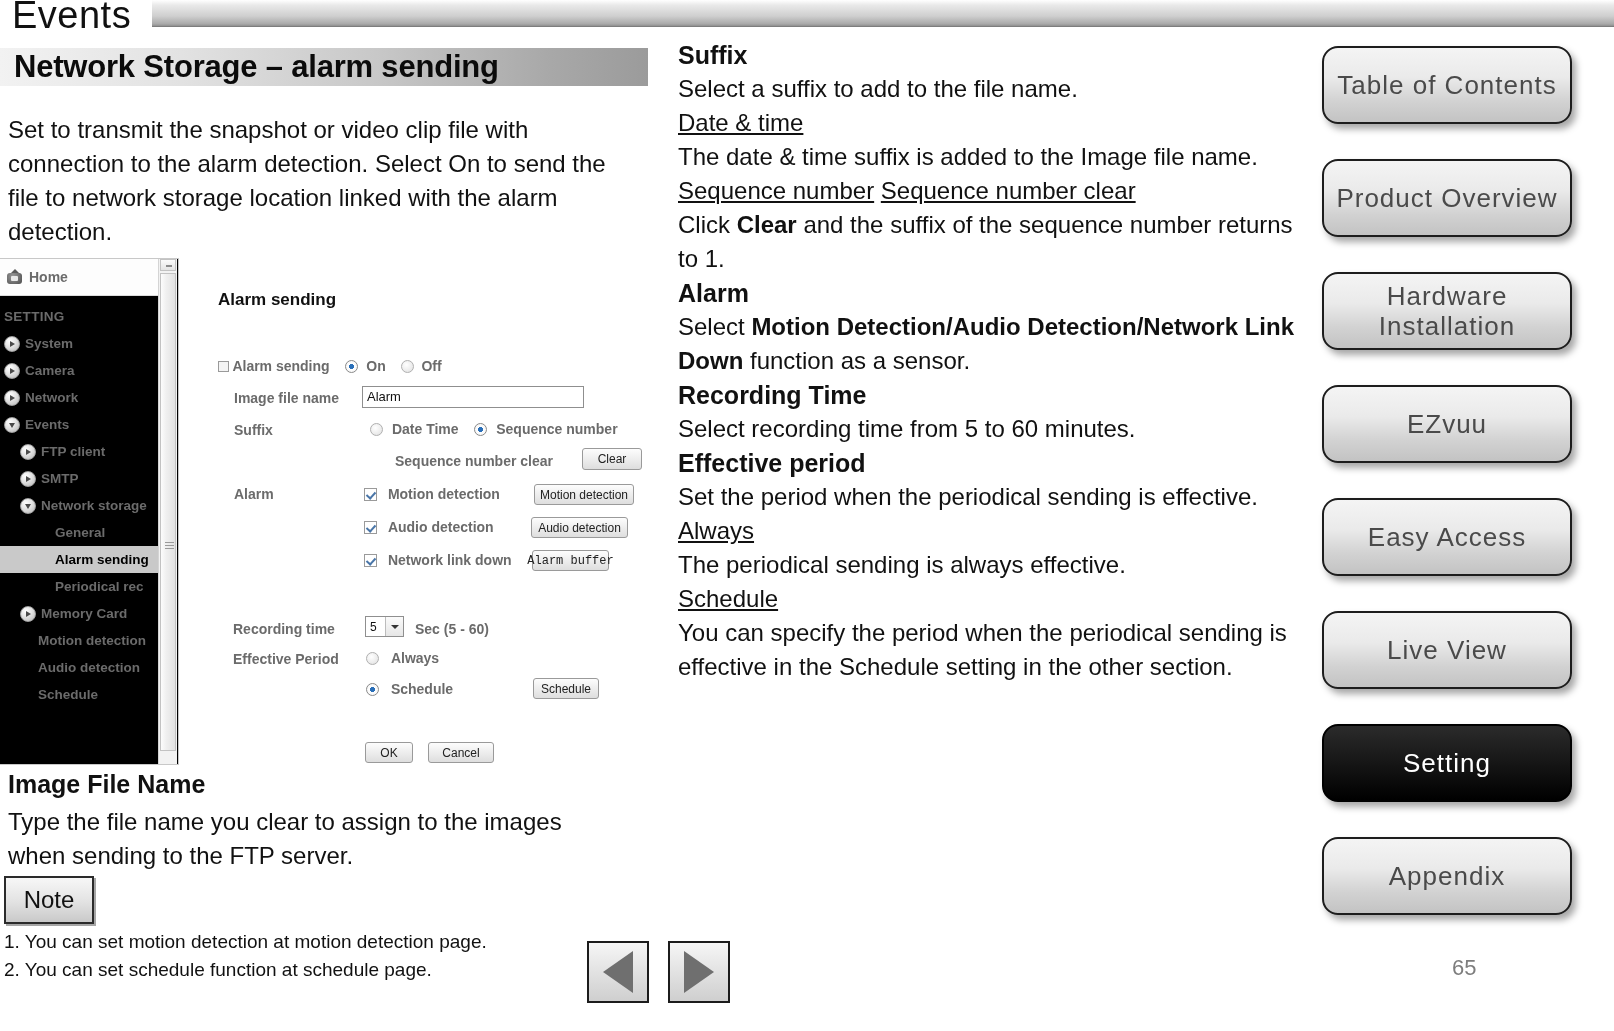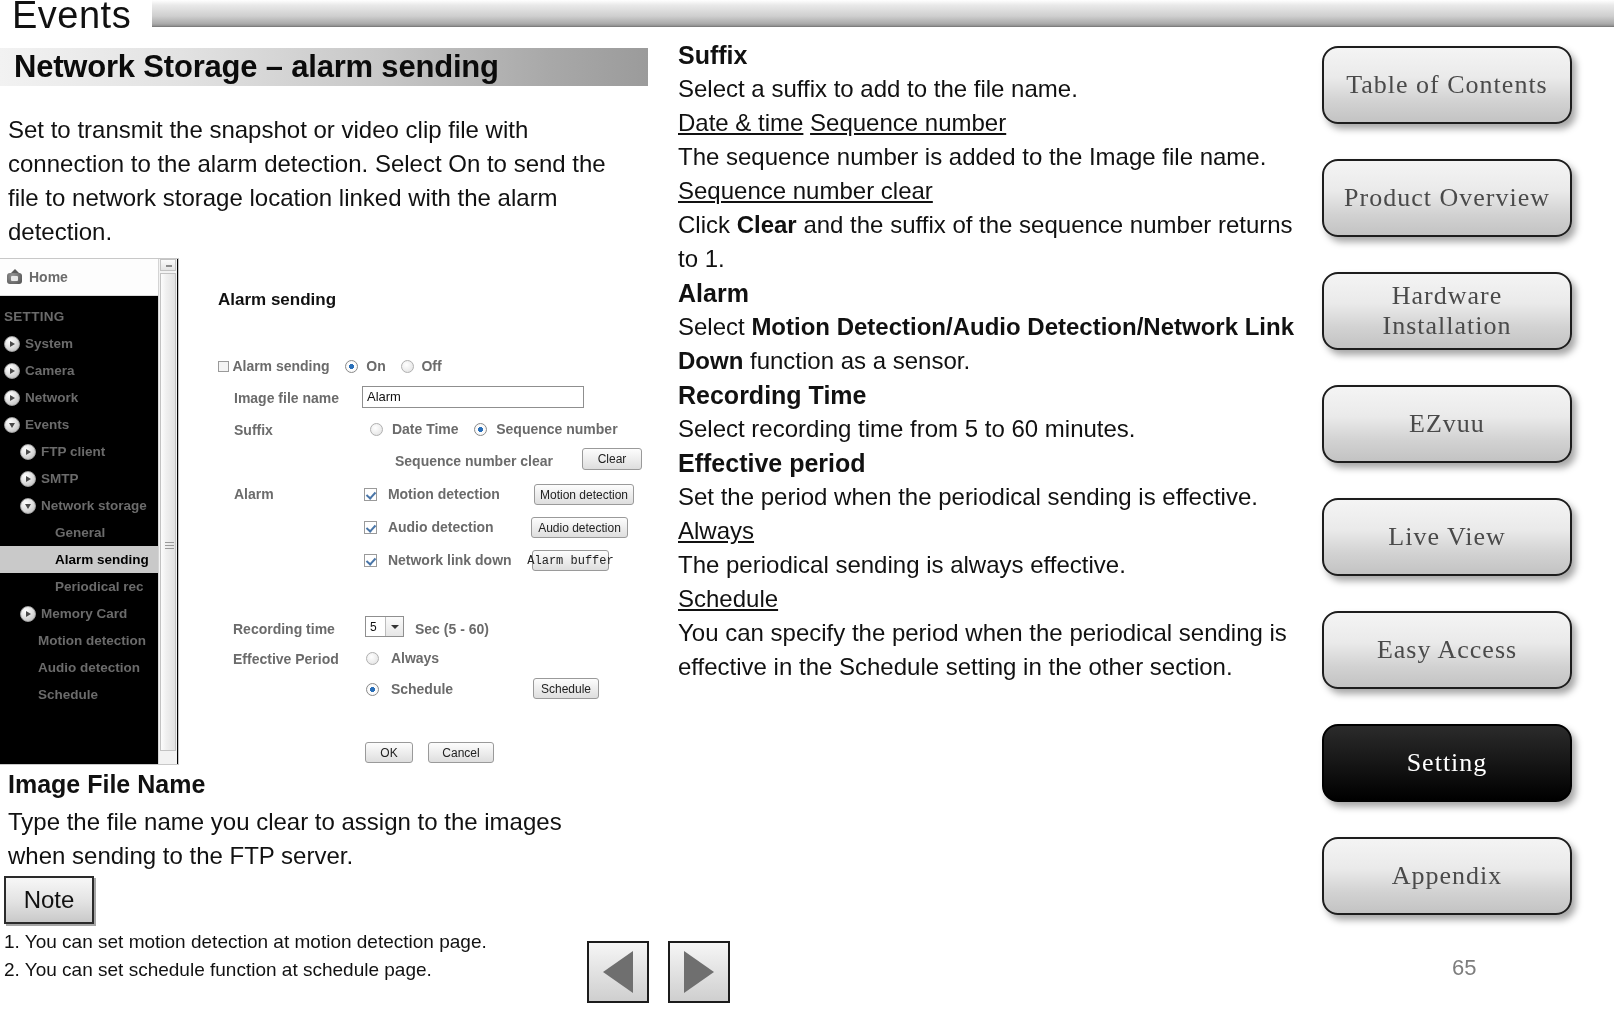--- a/index.html
+++ b/index.html
@@ -229,21 +229,21 @@
   #nav-panel{position:absolute;left:1322px;top:46px;width:292px;}
   .nav-btn{
     width:250px;height:78px;margin-bottom:35px;
     border:2px solid #1d1d1d;border-radius:16px;
     background:linear-gradient(to bottom,#f4f4f4 0%,#eaeaea 40%,#d2d2d2 72%,#c3c3c3 100%);
     box-shadow:4px 5px 7px rgba(0,0,0,.35);
     display:flex;align-items:center;justify-content:center;
     text-align:center;box-sizing:border-box;
   }
   .nav-btn span{
-    font-size:26px;color:#4a4a4a;line-height:30px;letter-spacing:1px;font-family:Liberation Serif, serif;
+    font-size:26px;color:#4a4a4a;line-height:30px;letter-spacing:1px;
   }
   .nav-btn.active{
     background:linear-gradient(to bottom,#2b2b2b 0%,#181818 45%,#000000 100%);
     border-color:#000;
   }
   .nav-btn.active span{color:#ffffff;}
 
   
   #prev-btn,#next-btn{
     position:absolute;top:941px;width:62px;height:62px;
@@ -439,22 +439,22 @@
 
 <div id="notes-list">
   <div>1. You can set motion detection at motion detection page.</div>
   <div>2. You can set schedule function at schedule page.</div>
 </div>
 
 <div id="right-col">
   <h3>Suffix</h3>
   <p>Select a suffix to add to the file name.</p>
   <p class="u" style="display:inline-block">Date &amp; time</p>
+  <p>The date &amp; time suffix is added to the Image file name.</p>
   <p class="u" style="display:inline-block">Sequence number</p>
-  <p>The sequence number is added to the Image file name.</p>
   <p class="u" style="display:inline-block">Sequence number clear</p>
   <p><span>Click </span><b>Clear</b><span> and the suffix of the sequence number returns to 1.</span></p>
   <h3>Alarm</h3>
   <p><span>Select </span><b>Motion Detection/Audio Detection/Network Link Down</b><span>  function as a sensor.</span></p>
   <h3>Recording Time</h3>
   <p>Select recording time from 5 to 60 minutes.</p>
   <h3>Effective period</h3>
   <p>Set the period when the periodical sending is effective.</p>
   <p class="u" style="display:inline-block">Always</p>
   <p>The periodical sending is always effective.</p>
@@ -469,24 +469,24 @@
     <div class="nav-btn">
       <span>Product Overview</span>
     </div>
     <div class="nav-btn">
       <span>Hardware Installation</span>
     </div>
     <div class="nav-btn">
       <span>EZvuu</span>
     </div>
     <div class="nav-btn">
+      <span>Easy Access</span>
+    </div>
+    <div class="nav-btn">
       <span>Live View</span>
-    </div>
-    <div class="nav-btn">
-      <span>Easy Access</span>
     </div>
     <div class="nav-btn active">
       <span>Setting</span>
     </div>
     <div class="nav-btn">
       <span>Appendix</span>
     </div>
   </div>
 
 <div id="prev-btn">

